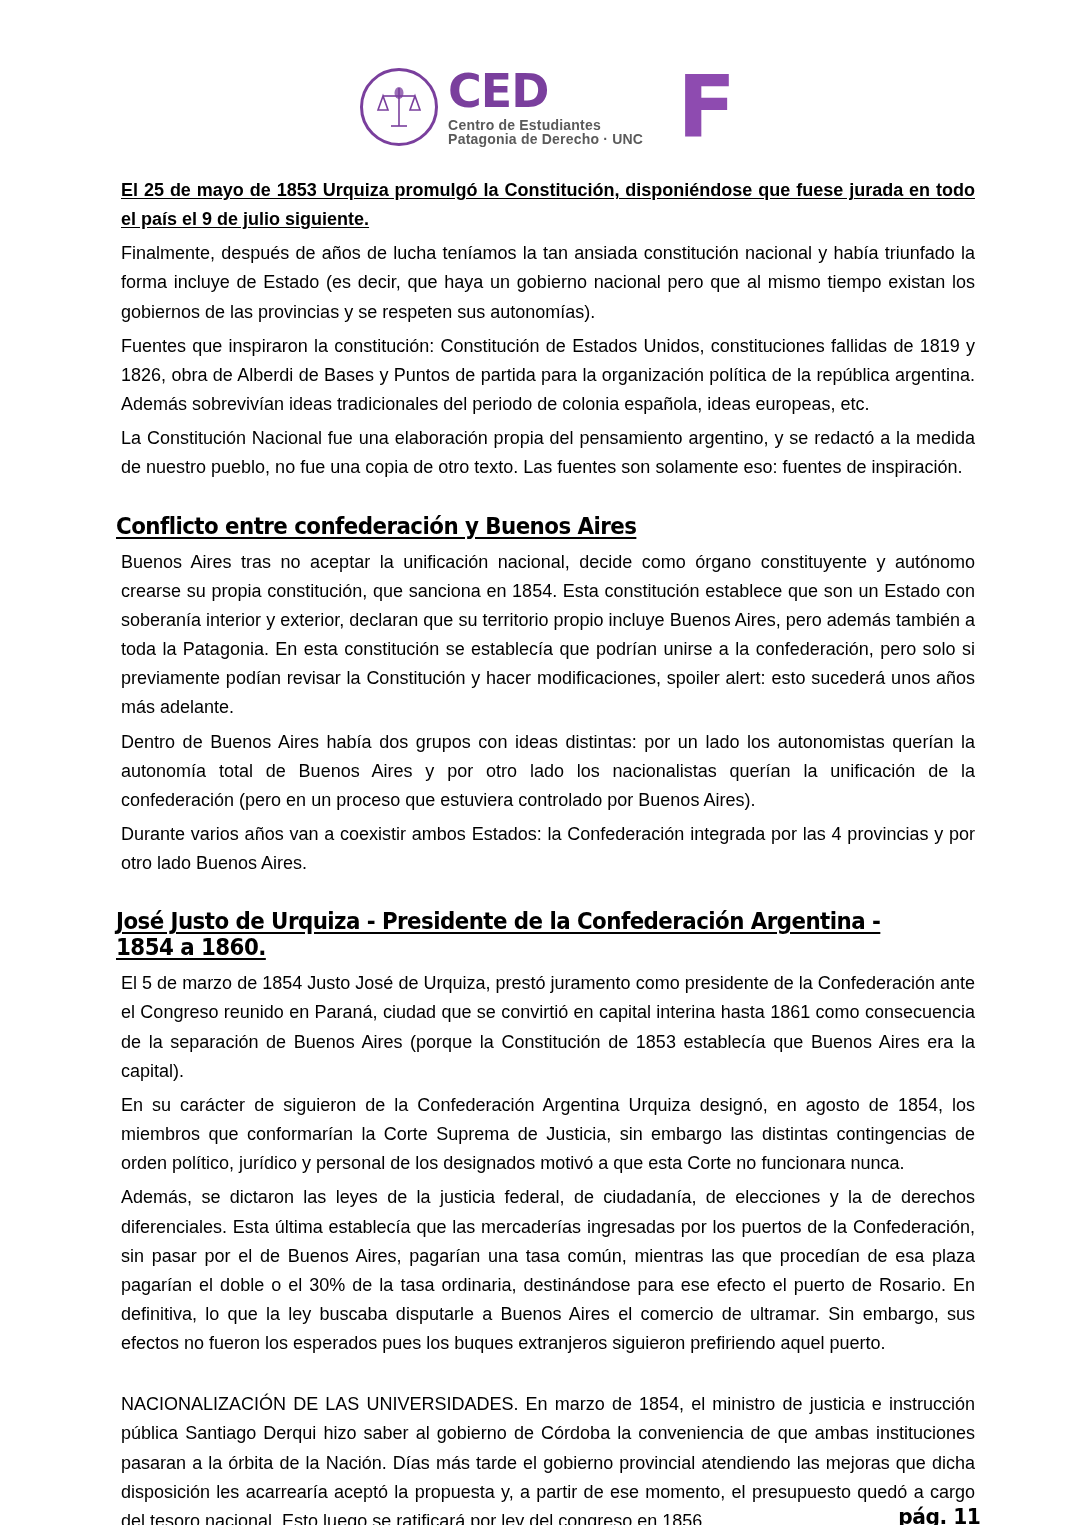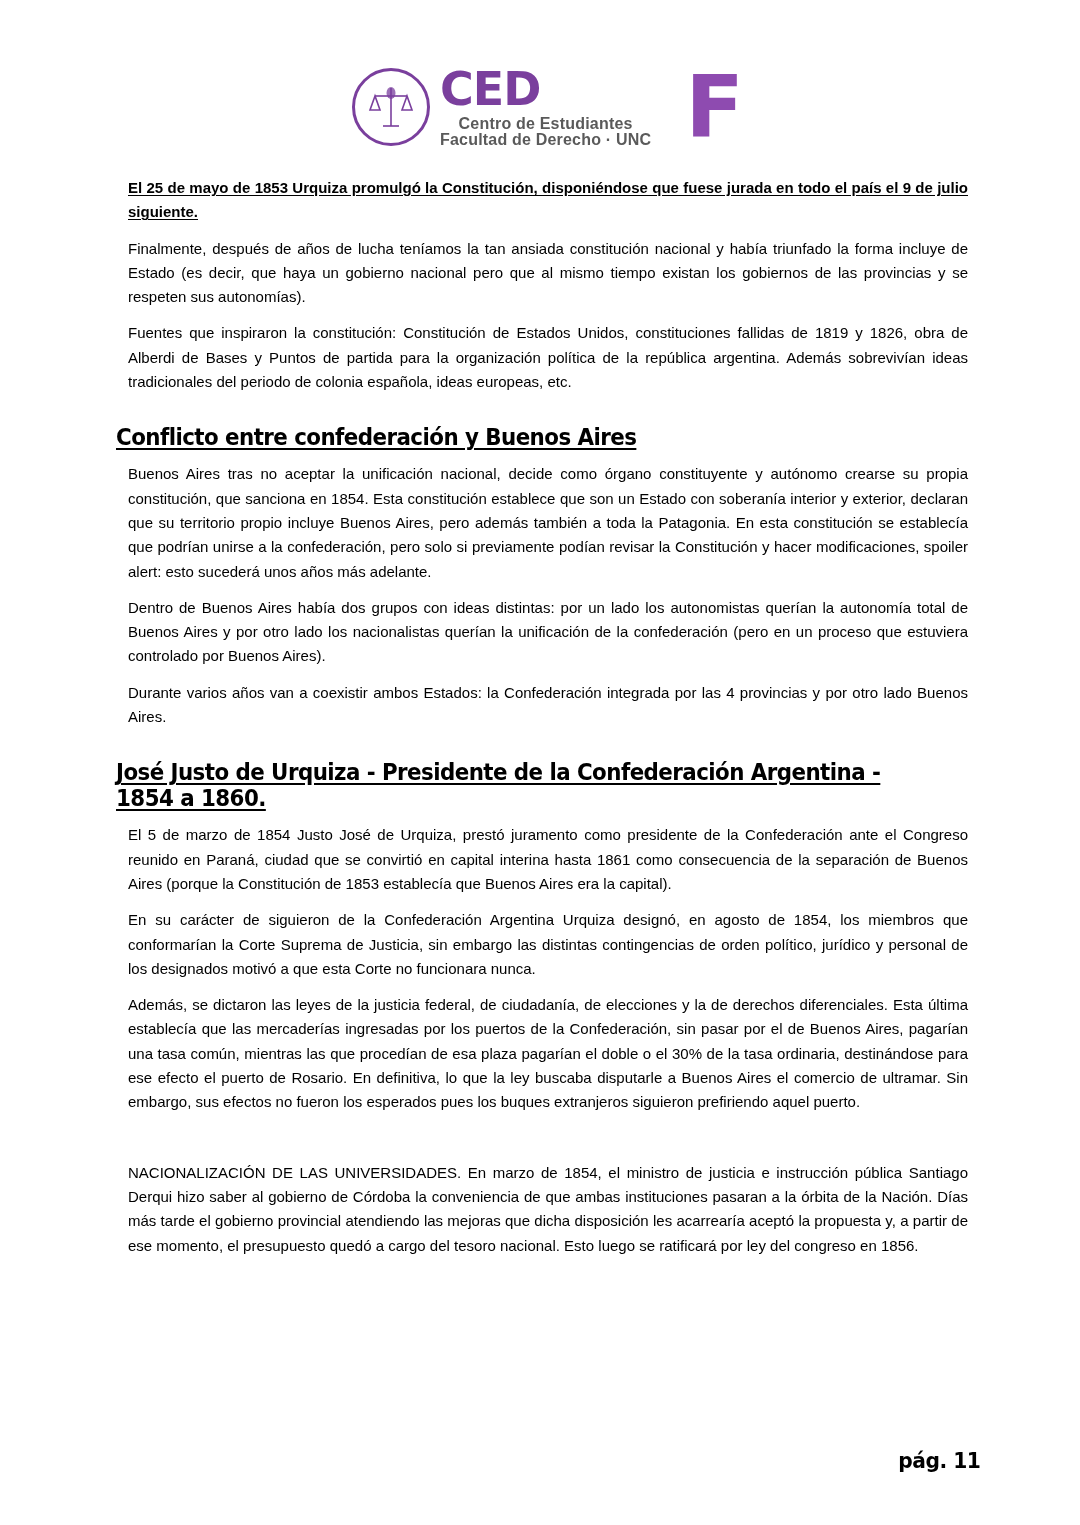--- a/index.html
+++ b/index.html
@@ -54,26 +54,25 @@
     line-height: 1;
   }
   .ced-word {
     font-family: "DejaVu Sans", sans-serif;
     font-weight: bold;
     font-size: 46px;
     letter-spacing: -1px;
     color: #7a3f9d;
   }
   .ced-sub {
-    font-size: 16px;
+    font-size: 14px;
     color: #5a5a5a;
     margin-top: 4px;
     font-weight: bold;
     letter-spacing: .2px;
-    text-align: center;
   }
   .ced-sub span { display:block; }
   .franja-logo {
     display: flex;
     align-items: center;
     gap: 12px;
   }
   .franja-f {
     font-family: "DejaVu Sans", sans-serif;
     font-weight: bold;
@@ -85,22 +84,22 @@
     display: flex;
     flex-direction: column;
     font-family: "Liberation Sans", sans-serif;
     font-size: 31px;
     line-height: 1.08;
     color: #6d4e9c;
     letter-spacing: .5px;
   }
   
   p {
-    margin: 12px;
-    font-size: 15px;
+    margin: 5px;
+    font-size: 18px;
     line-height: 1.62;
     text-align: justify;
     text-justify: inter-word;
   }
   .lead-bold {
     font-weight: bold;
     text-decoration: underline;
     text-underline-offset: 2px;
   }
   .gap { height: 22px; }
@@ -148,34 +147,35 @@
             <path d="M41 16 L36 30 L46 30 Z"></path>
             <line x1="17" y1="46" x2="33" y2="46"></line>
           </g>
           <ellipse cx="25" cy="13" rx="4.5" ry="6" fill="#7a3f9d" opacity="0.75"></ellipse>
         </svg>
       </div>
       <div class="ced-text-block">
         <div class="ced-word">CED</div>
         <div class="ced-sub">
           <span>Centro de Estudiantes</span>
-          <span>Facultad de Derecho · UNC</span>
+          <span>Patagonia de Derecho · UNC</span>
         </div>
       </div>
     </div>
 
     <div class="franja-logo">
       <div class="franja-f">F</div>
     </div>
 
   </div>
 
   <p class="lead-bold">El 25 de mayo de 1853 Urquiza promulgó la Constitución, disponiéndose que fuese jurada en todo el país el 9 de julio siguiente.</p>
   <p>Finalmente, después de años de lucha teníamos la tan ansiada constitución nacional y había triunfado la forma incluye de Estado (es decir, que haya un gobierno nacional pero que al mismo tiempo existan los gobiernos de las provincias y se respeten sus autonomías).</p>
   <p>Fuentes que inspiraron la constitución: Constitución de Estados Unidos, constituciones fallidas de 1819 y 1826, obra de Alberdi de Bases y Puntos de partida para la organización política de la república argentina. Además sobrevivían ideas tradicionales del periodo de colonia española, ideas europeas, etc.</p>
+  <p>La Constitución Nacional fue una elaboración propia del pensamiento argentino, y se redactó a la medida de nuestro pueblo, no fue una copia de otro texto. Las fuentes son solamente eso: fuentes de inspiración.</p>
 
   <div class="section">
     <h2>Conflicto entre confederación y Buenos Aires</h2>
     <p>Buenos Aires tras no aceptar la unificación nacional, decide como órgano constituyente y autónomo crearse su propia constitución, que sanciona en 1854. Esta constitución establece que son un Estado con soberanía interior y exterior, declaran que su territorio propio incluye Buenos Aires, pero además también a toda la Patagonia. En esta constitución se establecía que podrían unirse a la confederación, pero solo si previamente podían revisar la Constitución y hacer modificaciones, spoiler alert: esto sucederá unos años más adelante.</p>
     <p>Dentro de Buenos Aires había dos grupos con ideas distintas: por un lado los autonomistas querían la autonomía total de Buenos Aires y por otro lado los nacionalistas querían la unificación de la confederación (pero en un proceso que estuviera controlado por Buenos Aires).</p>
     <p>Durante varios años van a coexistir ambos Estados: la Confederación integrada por las 4 provincias y por otro lado Buenos Aires.</p>
   </div>
 
   <div class="section">
     <h2>José Justo de Urquiza - Presidente de la Confederación Argentina - 1854 a 1860.</h2>

